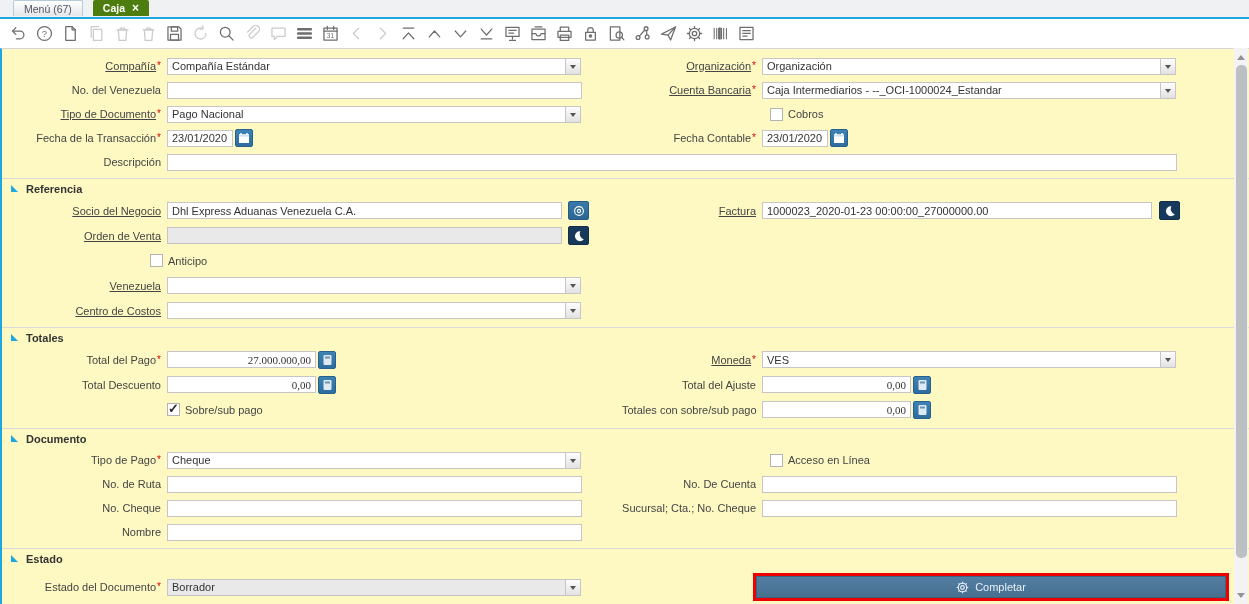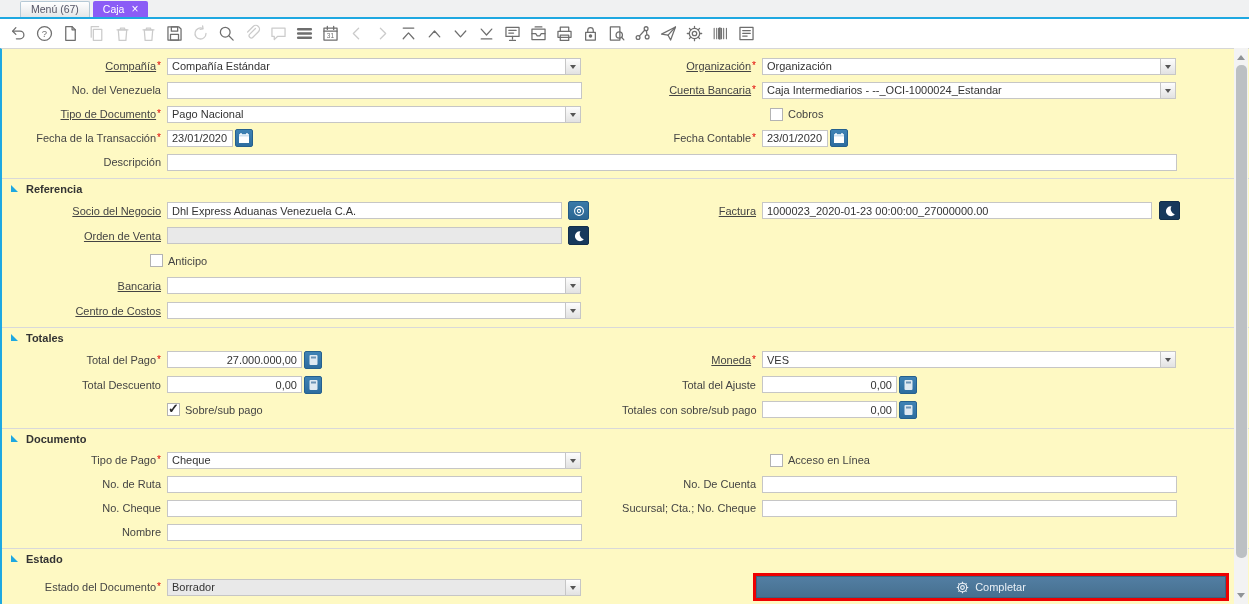--- a/index.html
+++ b/index.html
@@ -2,25 +2,25 @@
 <html><head>
 <meta charset="utf-8">
 <style>
   * { box-sizing: border-box; }
   html,body { margin:0; padding:0; }
   body {
     width:1249px; height:604px; overflow:hidden; position:relative;
     font-family:"Liberation Sans", sans-serif; font-size:11px; color:#444; background:#fff;
   }
   
-  .tabbar { height:17px; background:#f0f1f2; display:flex; align-items:center; padding-left:20px; gap:3px; }
+  .tabbar { height:17px; background:#f0f1f2; display:flex; align-items:flex-start; padding-left:13px; gap:10px; }
   .tabline { height:2px; background:#1ea8e1; }
   .tab { height:16px; padding:0 10px; display:flex; align-items:center; gap:7px; font-size:10.5px; cursor:default; }
   .tab.inactive { background:linear-gradient(#ffffff,#e4e6e8); border:1px solid #b6c9d6; border-bottom:none; color:#556; border-radius:2px 2px 0 0; }
-  .tab.active { background:#8b5cf6; color:#fff; border-radius:2px 2px 0 0; }
+  .tab.active { background:#4d7c0f; color:#fff; border-radius:2px 2px 0 0;font-weight:bold; }
   .tab .close { font-size:12px; line-height:10px; }
   
   .toolbar { height:29px; display:flex; align-items:center; padding-left:8px; gap:5px; background:#fff; }
   .tbi { width:21px; height:21px; color:#6e6e6e; display:flex; align-items:center; justify-content:center; }
   .tbi.dim { color:#cbcbcb; }
   .tbi svg { display:block; }
   
   .content { position:absolute; top:48px; left:0; right:0; bottom:0; border-top:1px solid #d6d6d6; border-left:2px solid #1ea8e1; background:#fef9c3; overflow:hidden; }
   .row { display:flex; align-items:center; height:24px; }
   .row.h25 { height:25px; }
@@ -32,21 +32,21 @@
   .half.right > .lbl { width:140px; }
   .lbl .txt.link { text-decoration:underline; }
   .req { color:#e00000; font-size:10px; vertical-align:top; margin-left:1px; }
   .fld { height:17px; border:1px solid #c6c6c6; background:#fff; display:flex; align-items:center; padding:0 4px; }
   .fld input { border:none; outline:none; background:transparent; width:100%; font:inherit; color:#333; padding:0; }
   .fld.num input { text-align:right; }
   .fld.disabled { background:#e9e9e9; }
   .arrow-btn { width:16px; height:17px; margin-left:-1px; border:1px solid #c6c6c6; background:linear-gradient(#fdfdfd,#e2e2e2); display:flex; align-items:center; justify-content:center; flex:none; }
   .arrow-btn::after { content:""; width:0; height:0; border:3.5px solid transparent; border-top:4px solid #555; margin-top:4px; }
   .f415 { width:415px; } .f400 { width:399px; } .f395 { width:395px; } .f390 { width:390px; }
-  .f139 { width:135px; } .f66 { width:66px; } .f1010 { width:1010px; }
+  .f139 { width:149px;font-family:Liberation Serif, serif; } .f66 { width:66px; } .f1010 { width:1010px; }
   .sqbtn { flex:none; display:flex; align-items:center; justify-content:center; border-radius:2px; cursor:pointer; }
   .btn-blue { width:18px; height:18px; margin-left:2px; background:linear-gradient(#3f82b4,#2d6da0); border:1px solid #25608e; }
   .btn-steel { width:21px; height:19px; margin-left:6px; background:linear-gradient(#3a7aa8,#2b6592); border:1px solid #235a84; }
   .btn-navy { width:21px; height:19px; margin-left:6px; background:#17395c; border:1px solid #122e4b; }
   .cb { width:13px; height:13px; border:1px solid #b3b3b3; background:#fff; flex:none; display:flex; align-items:center; justify-content:center; color:#2b2b2b; font-weight:bold; font-size:13px; }
   .cb.checked::after { content:"\2713"; margin-top:-2px; }
   .cb-lab { margin-left:5px; color:#444; }
   .sect-hdr { border-top:1px solid #d9d9d9; height:20px; margin-top:4px; display:flex; align-items:center; gap:8px; padding-left:9px; }
   .sect-hdr.mt6 { margin-top:6px; }
   .tri { width:0; height:0; border-left:7px solid #1ea8e1; border-top:7px solid transparent; flex:none; }
@@ -393,21 +393,21 @@
   <div class="row h25">
     <div class="half right">
       <span class="lbl"></span>
       <span class="cb" style="margin-left:8px;"></span>
       <span class="cb-lab">Anticipo</span>
     </div>
   </div>
 
   <div class="row h25">
     <div class="half left">
-      <span class="lbl"><span class="txt link">Bancaria</span></span>
+      <span class="lbl"><span class="txt link">Venezuela</span></span>
       <div class="fld f400">
           <input readonly="" value="" style="">
         </div>
       <span class="arrow-btn"></span>
     </div>
     <div class="half right"></div>
   </div>
 
   <div class="row h25">
     <div class="half left">

